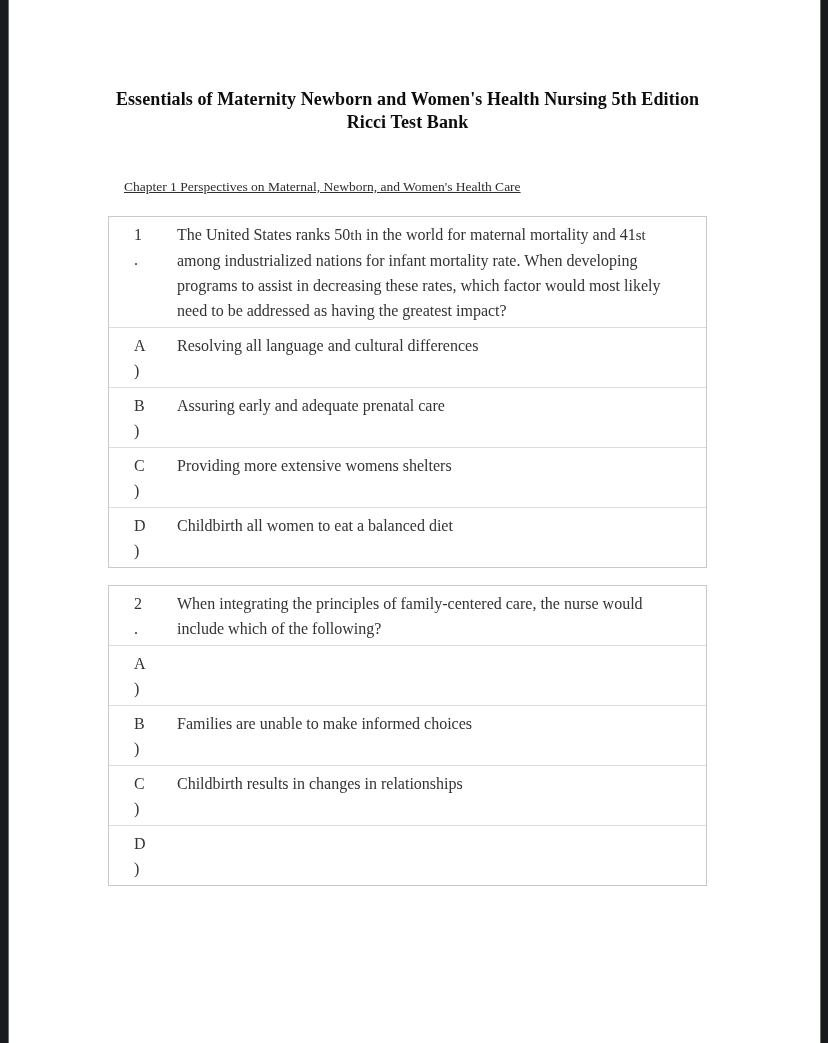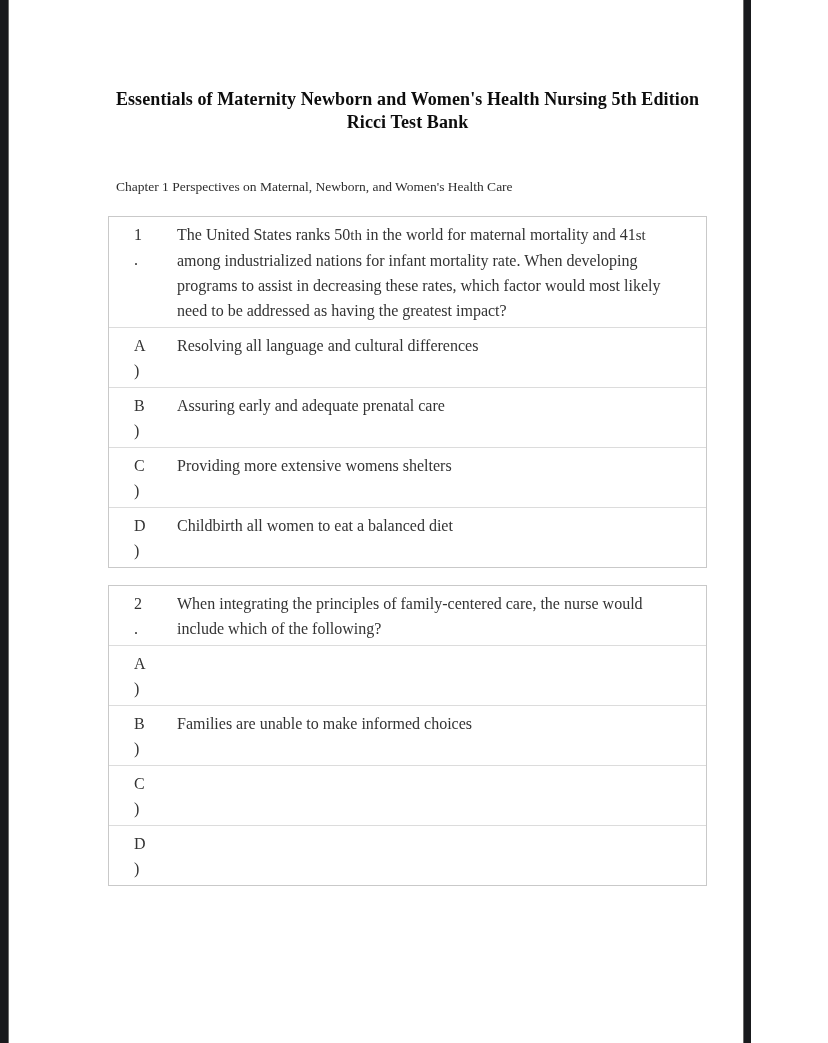--- a/index.html
+++ b/index.html
@@ -6,21 +6,21 @@
     margin: 0;
     padding: 0;
     width: 828px;
     height: 1043px;
     overflow: hidden;
     background: #ffffff;
     font-family: "Liberation Serif", serif;
   }
   .viewport {
     position: relative;
-    width: 751px;
+    width: 828px;
     height: 1043px;
     background: #fef9c3;
   }
   .edge-bar {
     position: absolute;
     top: 0;
     bottom: 0;
     background: #191a1d;
     z-index: 5;
   }
@@ -42,26 +42,27 @@
     margin: 0;
     padding-top: 88px;
     text-align: center;
     font-size: 18px;
     line-height: 23px;
     font-weight: bold;
     color: #0d0d0d;
     letter-spacing: 0.1px;
   }
   .chapter-heading {
-    margin: 8px;
+    margin: 16px;
     margin-top: 44px;
     font-size: 13.5px;
     line-height: 18px;
     font-weight: normal;
     color: #2e2e2e;
+    text-decoration: underline;
   }
   .q-table {
     margin-top: 20px;
     border: 1px solid #c9c9c9;
     background: #ffffff;
   }
   .q-table + .q-table {
     margin-top: 17px;
   }
   .q-row {
@@ -153,20 +154,21 @@
             <span>B</span>
             <span>)</span>
           </div>
           <div class="cell-text">Families are unable to make informed choices</div>
         </div>
         <div class="q-row">
           <div class="cell-label">
             <span>C</span>
             <span>)</span>
           </div>
+          <div class="cell-text">Childbirth results in changes in relationships</div>
         </div>
         <div class="q-row">
           <div class="cell-label">
             <span>D</span>
             <span>)</span>
           </div>
         </div>
       </div>
 
     </div>

